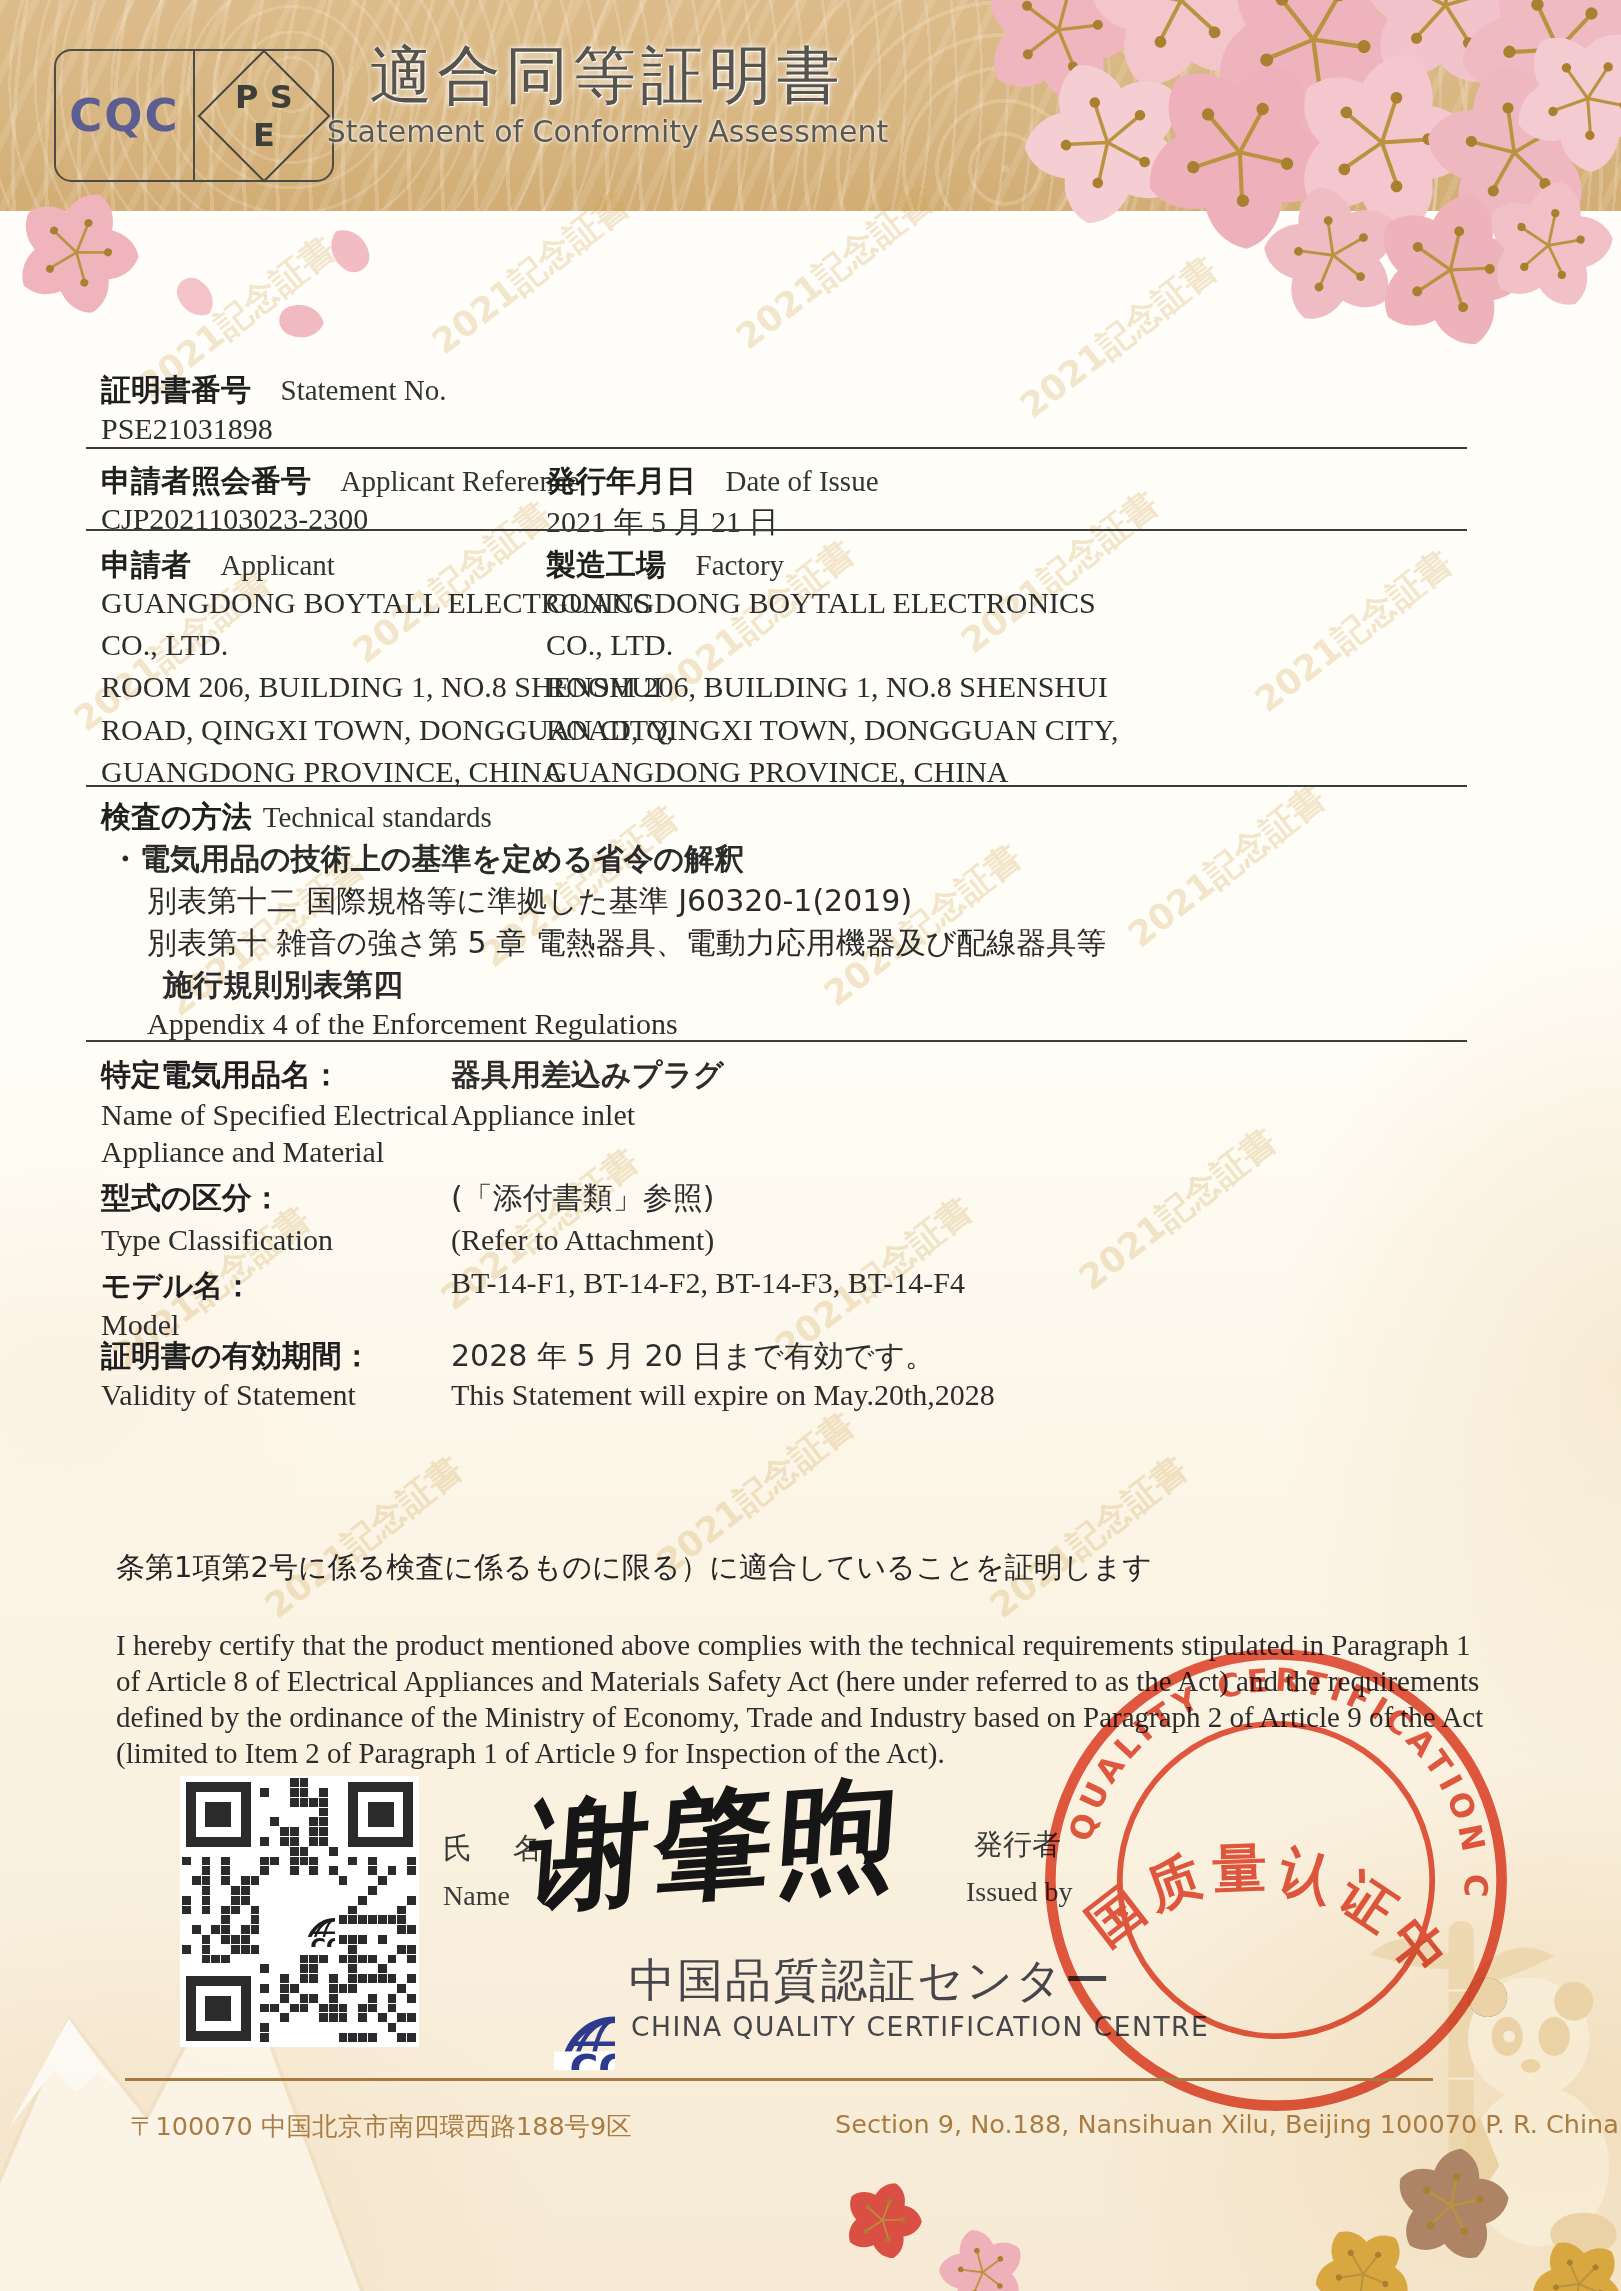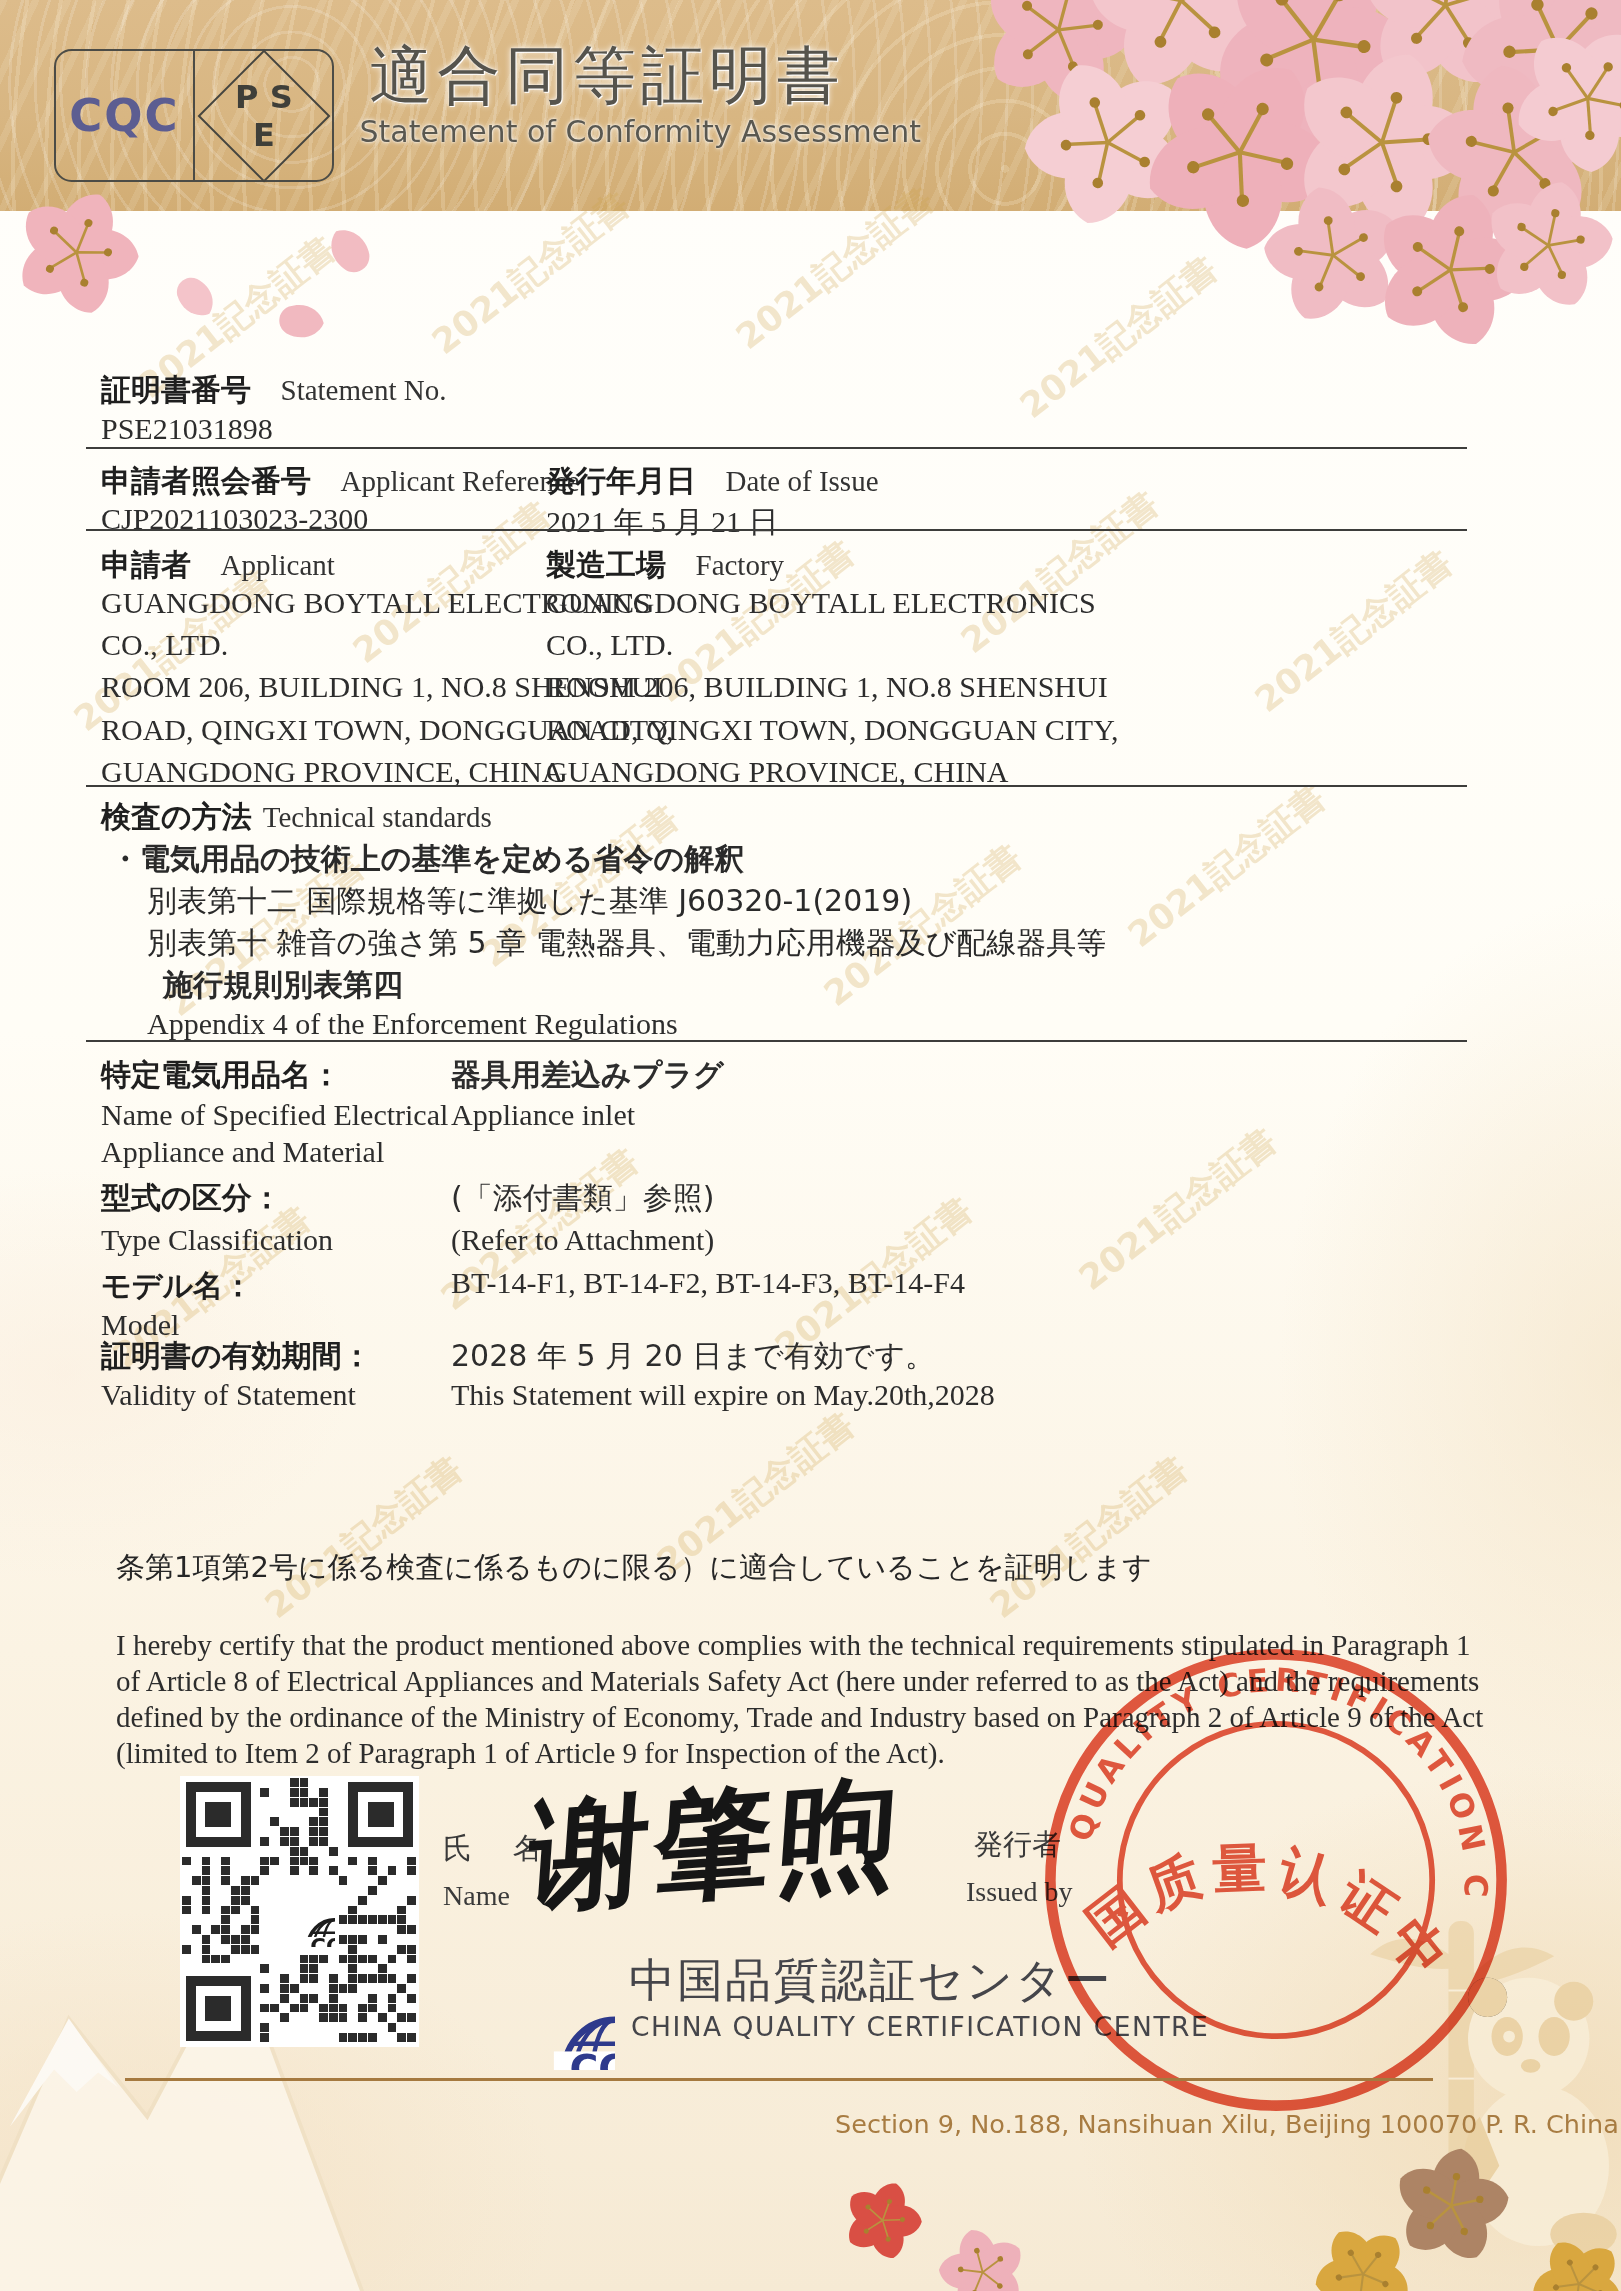--- a/index.html
+++ b/index.html
@@ -21,21 +21,21 @@
       linear-gradient(180deg,#ddbc8b 0%,#d8b682 55%,#d2ad74 100%);}
   .badge{position:absolute;left:54px;top:49px;width:276px;height:129px;border:2.9px solid #4c4c46;border-radius:17.6px;display:flex;}
   .badge-cell{flex:1;display:flex;align-items:center;justify-content:center;}
   .badge-cell+.badge-cell{border-left:2.9px solid #4c4c46;}
   .cqc-word{font:800 45px "DejaVu Sans",sans-serif;letter-spacing:2px;color:#5c5d91;}
   .pse-diamond{width:90px;height:90px;border:2.9px solid #45453f;transform:rotate(45deg);display:flex;align-items:center;justify-content:center;}
   .pse-inner{transform:rotate(-45deg);text-align:center;line-height:29px;font:800 32px "DejaVu Sans",sans-serif;color:#3f3f39;}
   .main-title{position:absolute;left:323px;top:33px;width:568px;text-align:center;
     font:400 63px "DejaVu Sans",sans-serif;letter-spacing:4.9px;color:#56544d;
     text-shadow:0 0 5.9px #fff,0 0 2px #fff,1px 1px 0 #fff;}
-  .sub-title{position:absolute;left:294px;top:114px;width:627px;text-align:right;
+  .sub-title{position:absolute;left:294px;top:114px;width:627px;text-align:center;
     font:400 30px "DejaVu Sans",sans-serif;color:#5a5850;
     text-shadow:0 0 4.9px #fff,0 0 2px #fff;}
   
   .hline{position:absolute;left:86px;width:1381px;height:2px;background:#3d3d3b;}
   .footline{position:absolute;left:125px;top:2078px;width:1308px;height:2.9px;background:#a5793f;}
   
   .jl{font:700 30px "DejaVu Sans",sans-serif;color:#1f1f1f;}
   .el{font:400 29px "Liberation Serif",serif;color:#333;margin-left:25.5px;font-weight:400;}
   .val{font:400 30px "Liberation Serif",serif;color:#2d2d2d;text-align:center;}
   .jv{font:400 30px "DejaVu Sans",sans-serif;color:#2d2d2d;}
@@ -498,16 +498,17 @@
       <text font-family="DejaVu Sans, sans-serif" font-size="33" font-weight="700" fill="currentColor" letter-spacing="5">
         <textPath href="#ring-path" startOffset="50%" text-anchor="middle">CHINA QUALITY CERTIFICATION CENTRE</textPath>
       </text>
       <text font-family="DejaVu Sans, sans-serif" font-size="56" font-weight="700" fill="currentColor" letter-spacing="8">
         <textPath href="#cn-path" startOffset="50%" text-anchor="middle">中国质量认证中心</textPath>
       </text>
     </svg>
   </div>
 
   <div class="footline"></div>
+  <div class="foot-txt" style="left:130px">〒100070  中国北京市南四環西路188号9区</div>
   <div class="foot-txt" style="left:835px">Section 9, No.188, Nansihuan Xilu, Beijing 100070 P. R. China</div>
 
 </div>
 
 
 </body></html>

